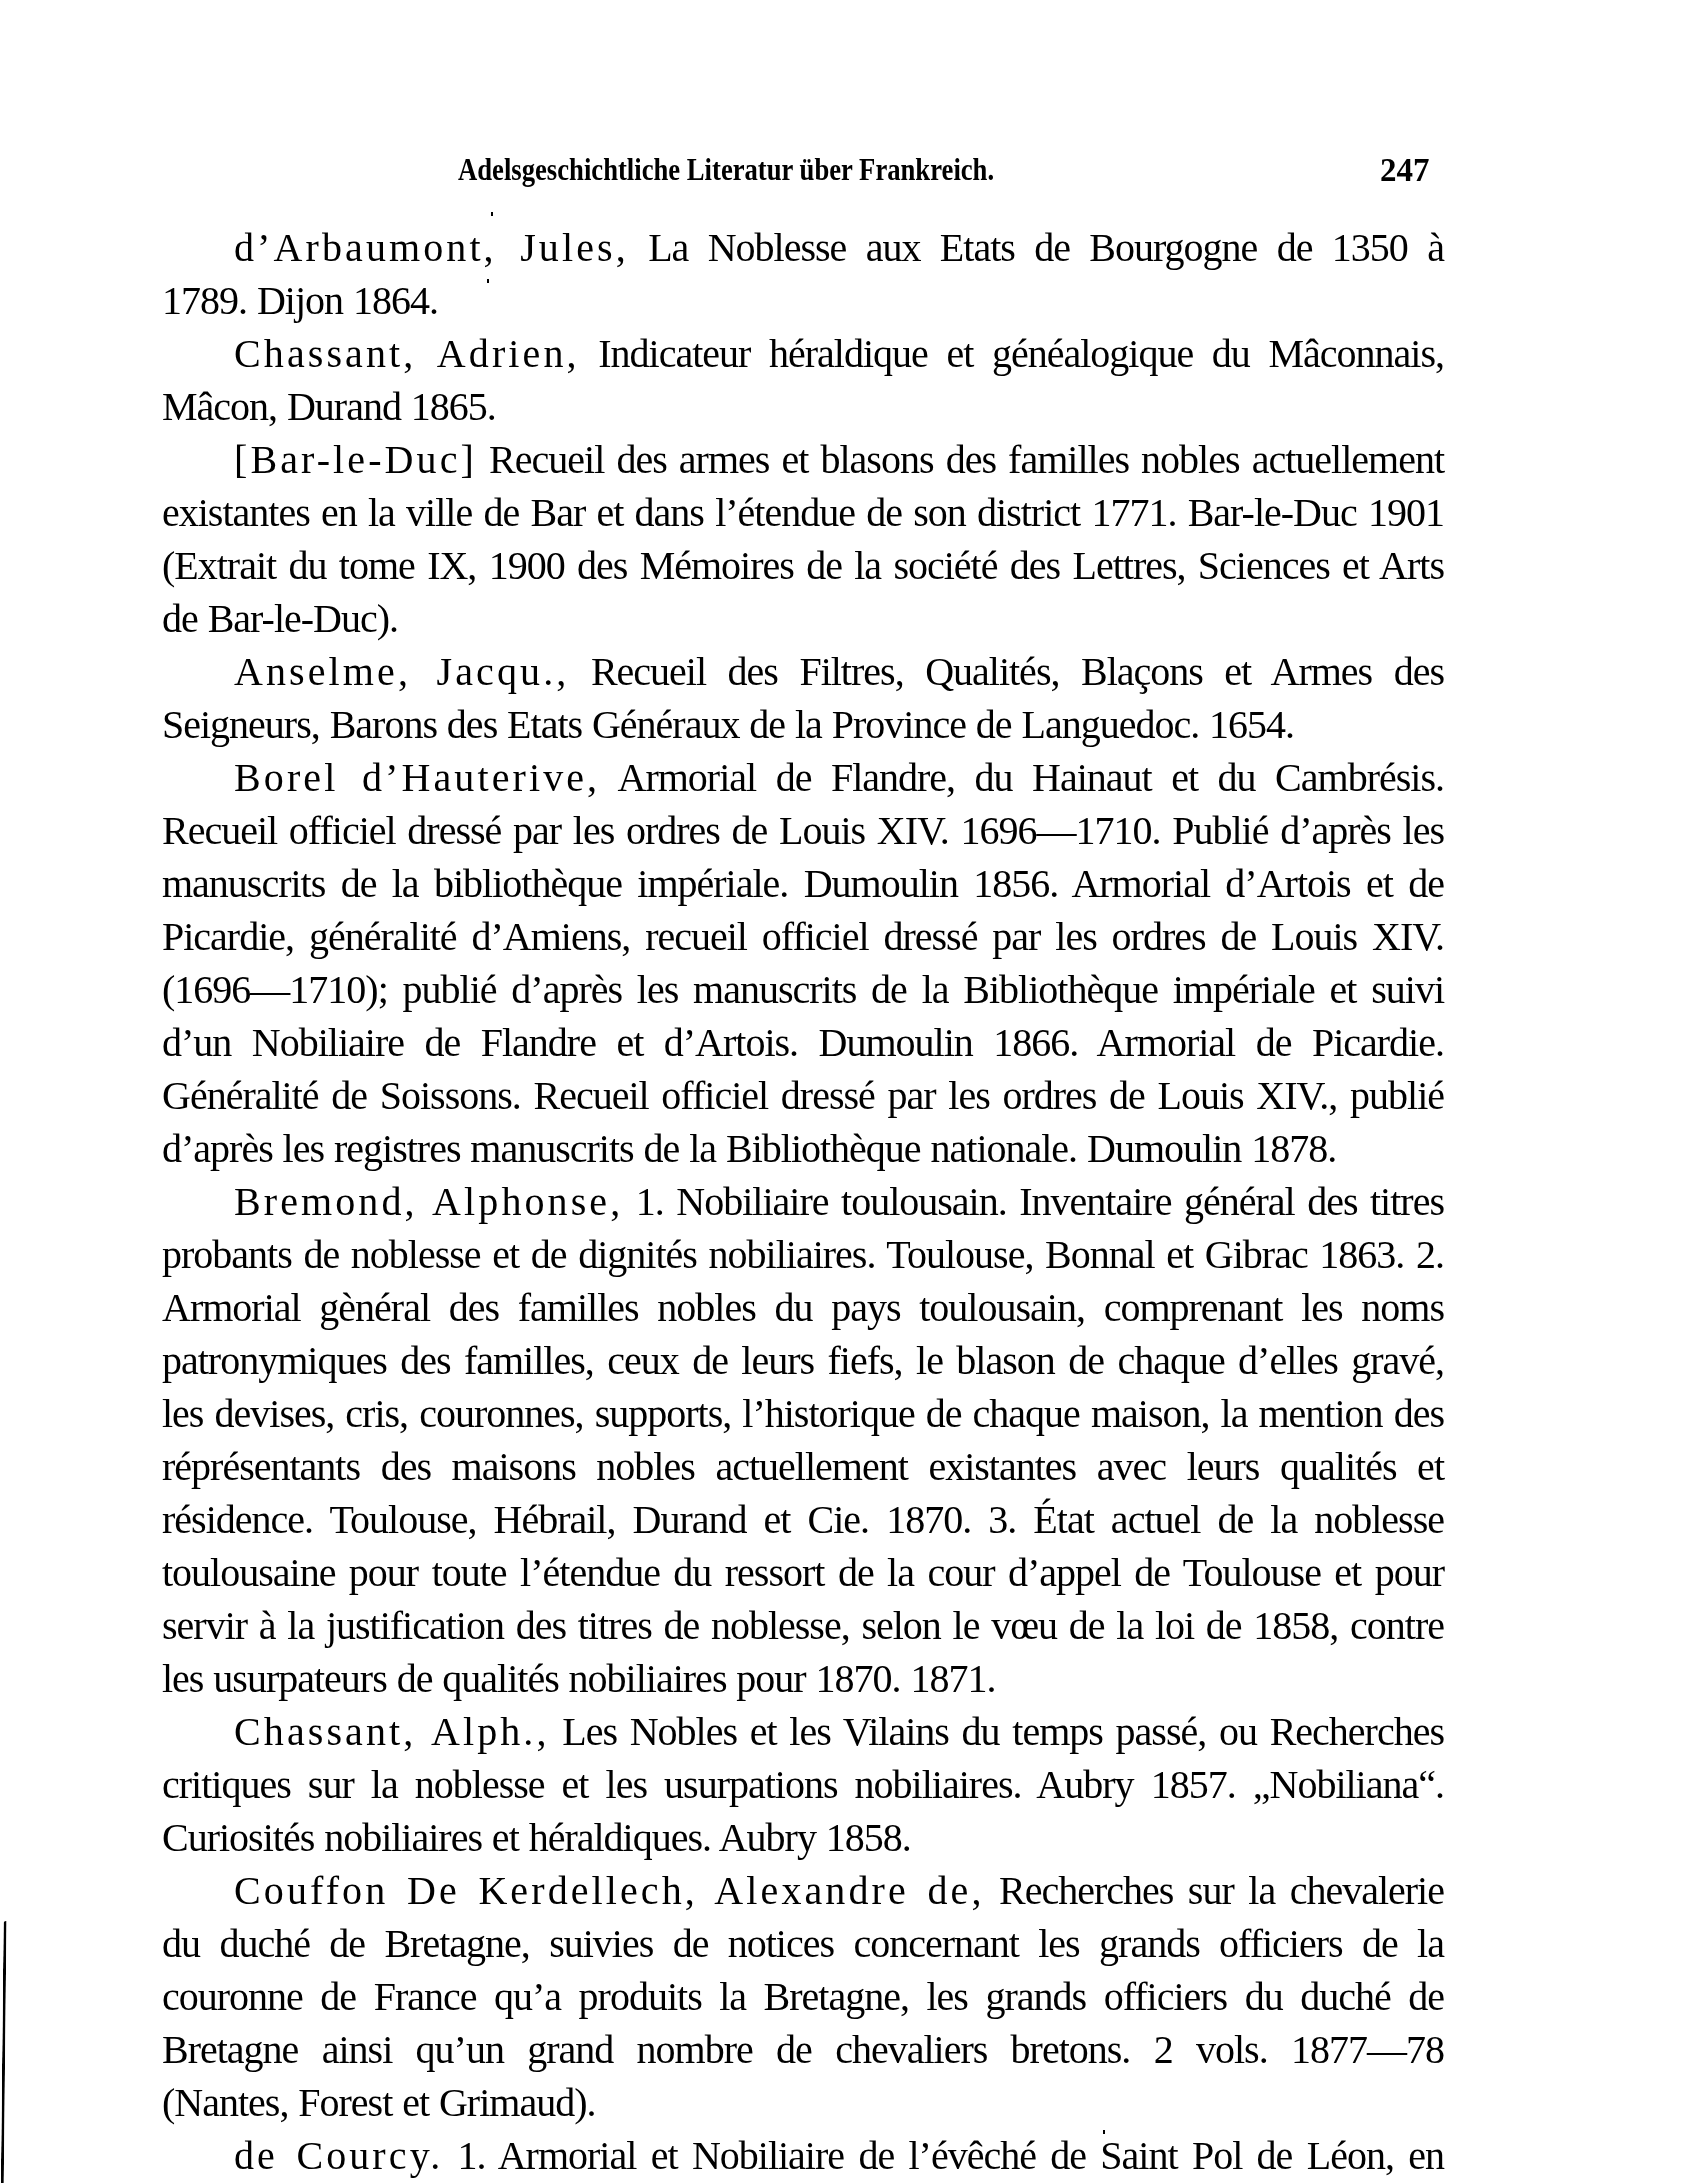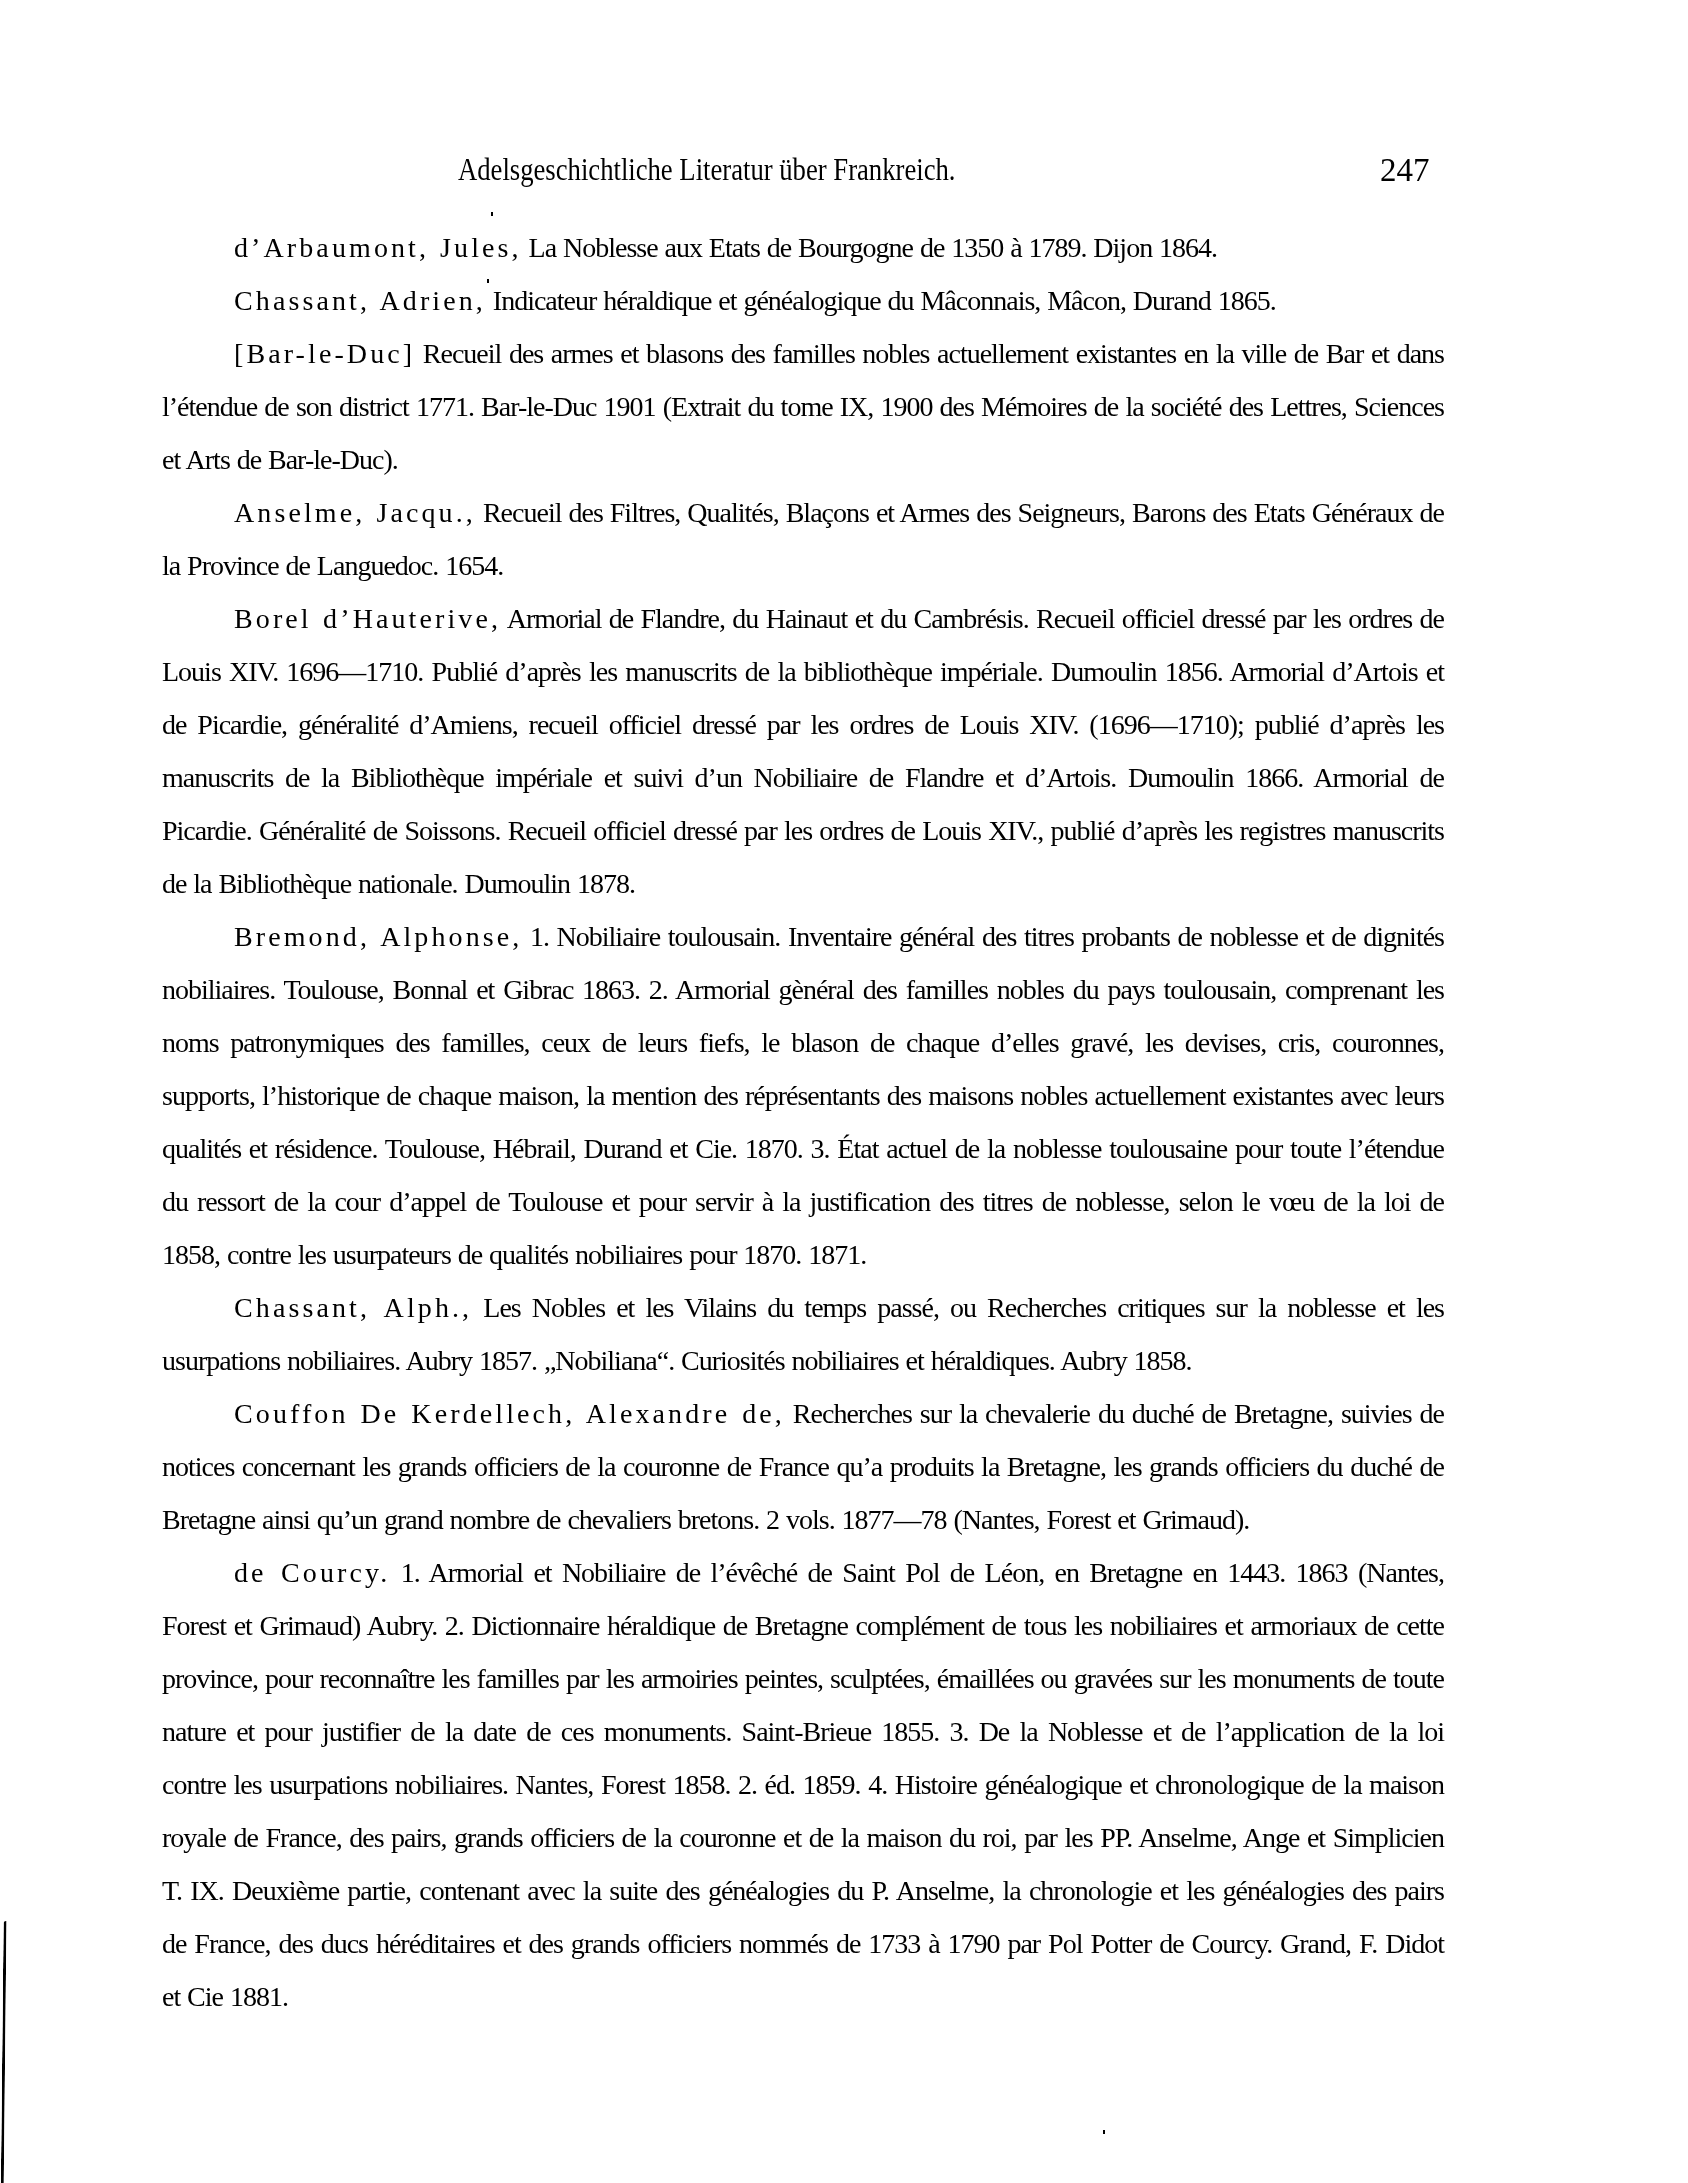--- a/index.html
+++ b/index.html
@@ -14,20 +14,21 @@
     overflow: hidden;
     color: #000000;
     font-family: "Liberation Serif", "DejaVu Serif", serif;
   }
   .running-head {
     position: absolute;
     left: 0;
     top: 144px;
     width: 1689px;
     height: 52px;
+    font-weight: bold;
   }
   .running-title {
     position: absolute;
     left: 458px;
     top: 0;
     font-size: 31px;
     line-height: 52px;
     transform: scaleX(0.86);
     transform-origin: left center;
     white-space: nowrap;
@@ -43,21 +44,21 @@
   .body-text {
     position: absolute;
     left: 162px;
     top: 221px;
     width: 1282px;
   }
   .entry {
     margin: 0;
     text-indent: 72px;
     text-align: justify;
-    font-size: 28px;
+    font-size: 40px;
     line-height: 53px;
     letter-spacing: -1px;
     word-spacing: 0.9px;
   }
   .author {
     letter-spacing: 3.1px;
   }
   .scan-edge {
     position: absolute;
     left: 1.3px;

